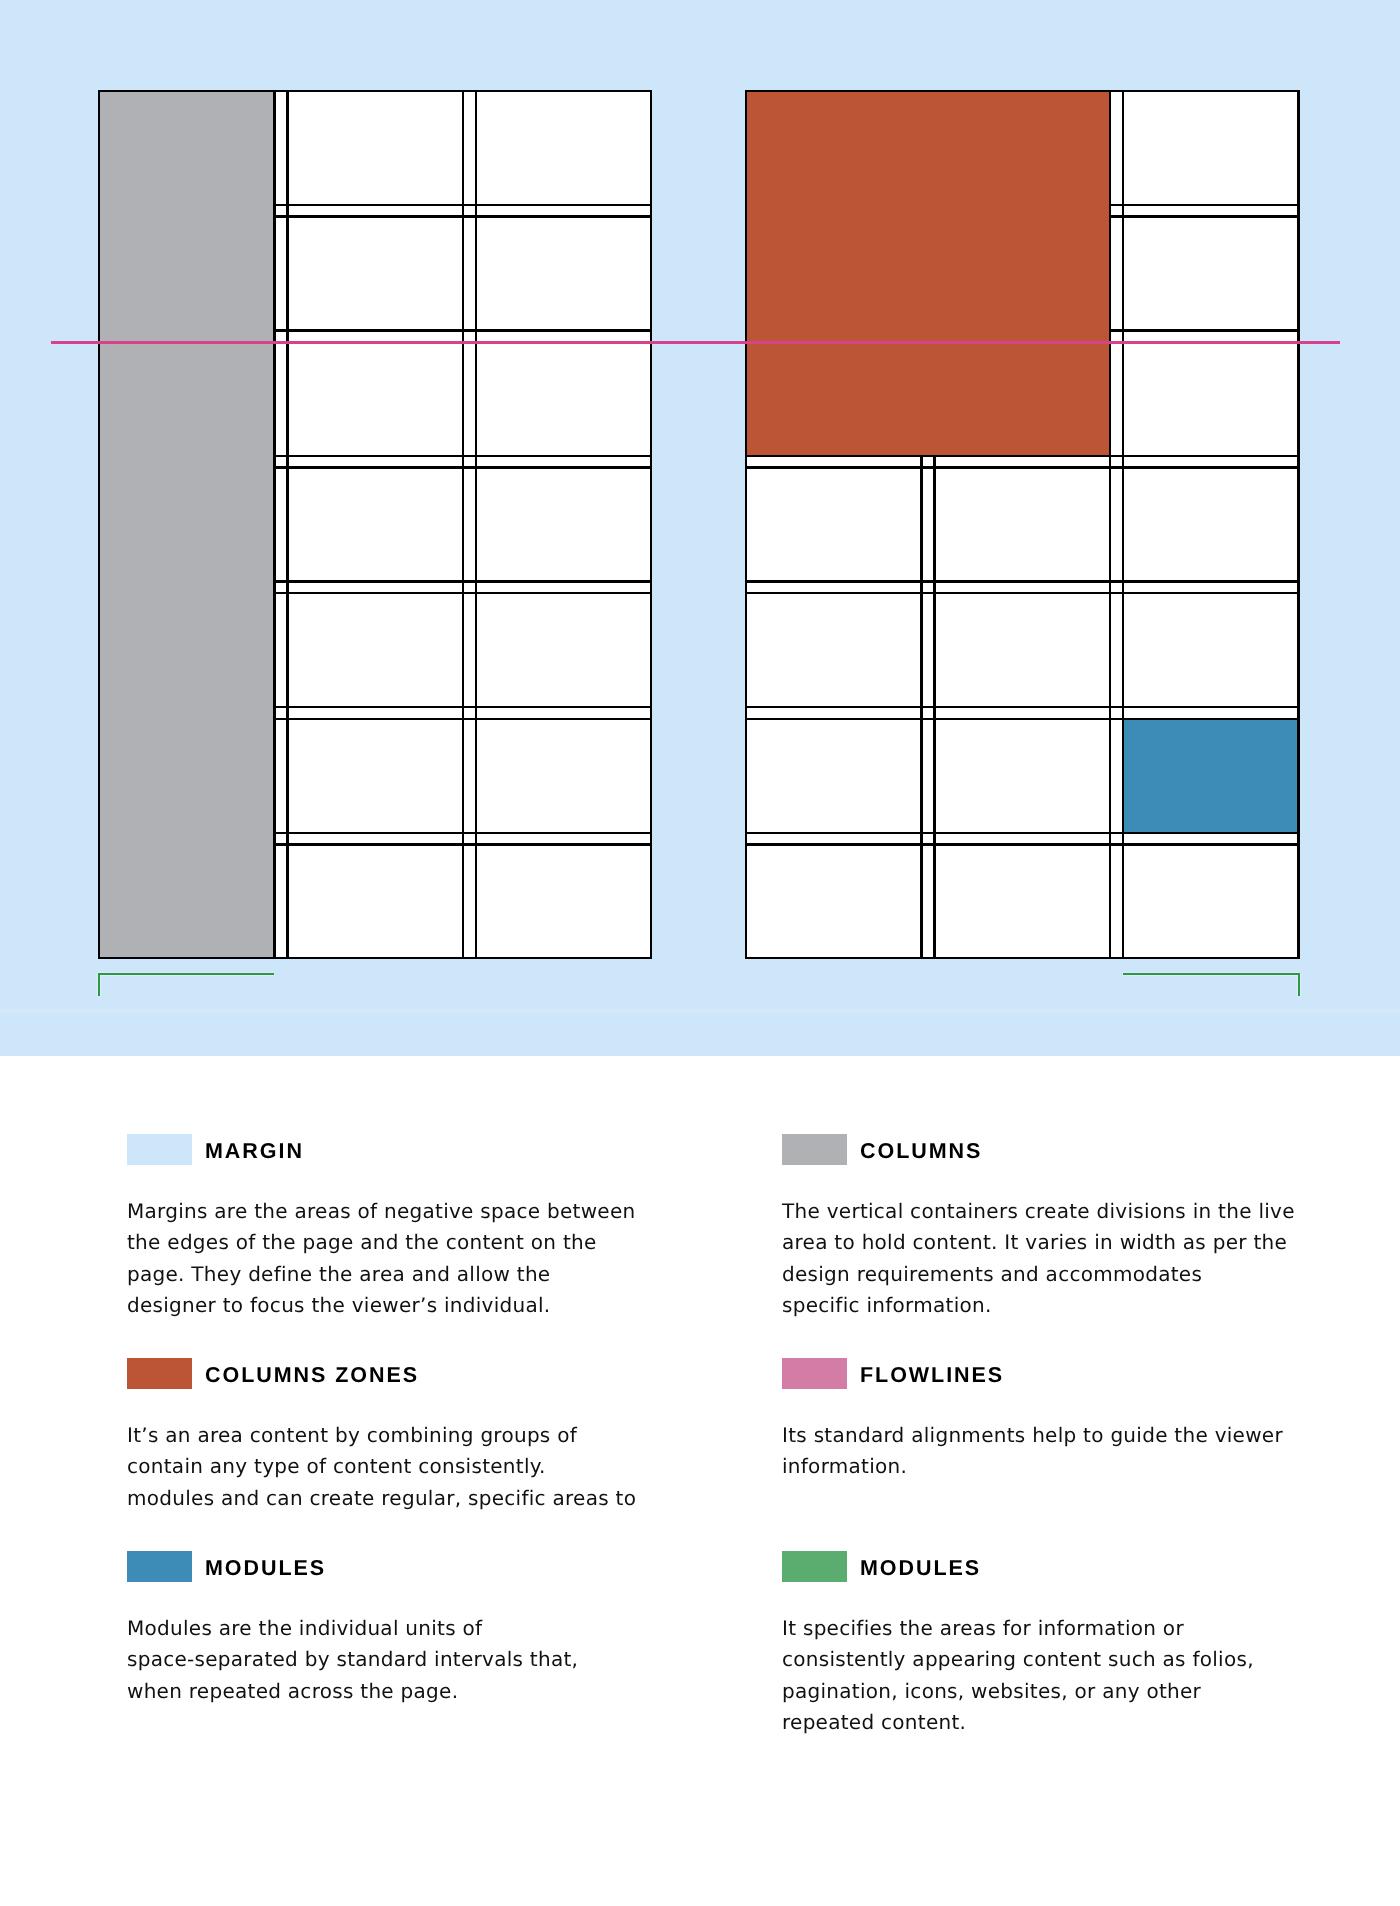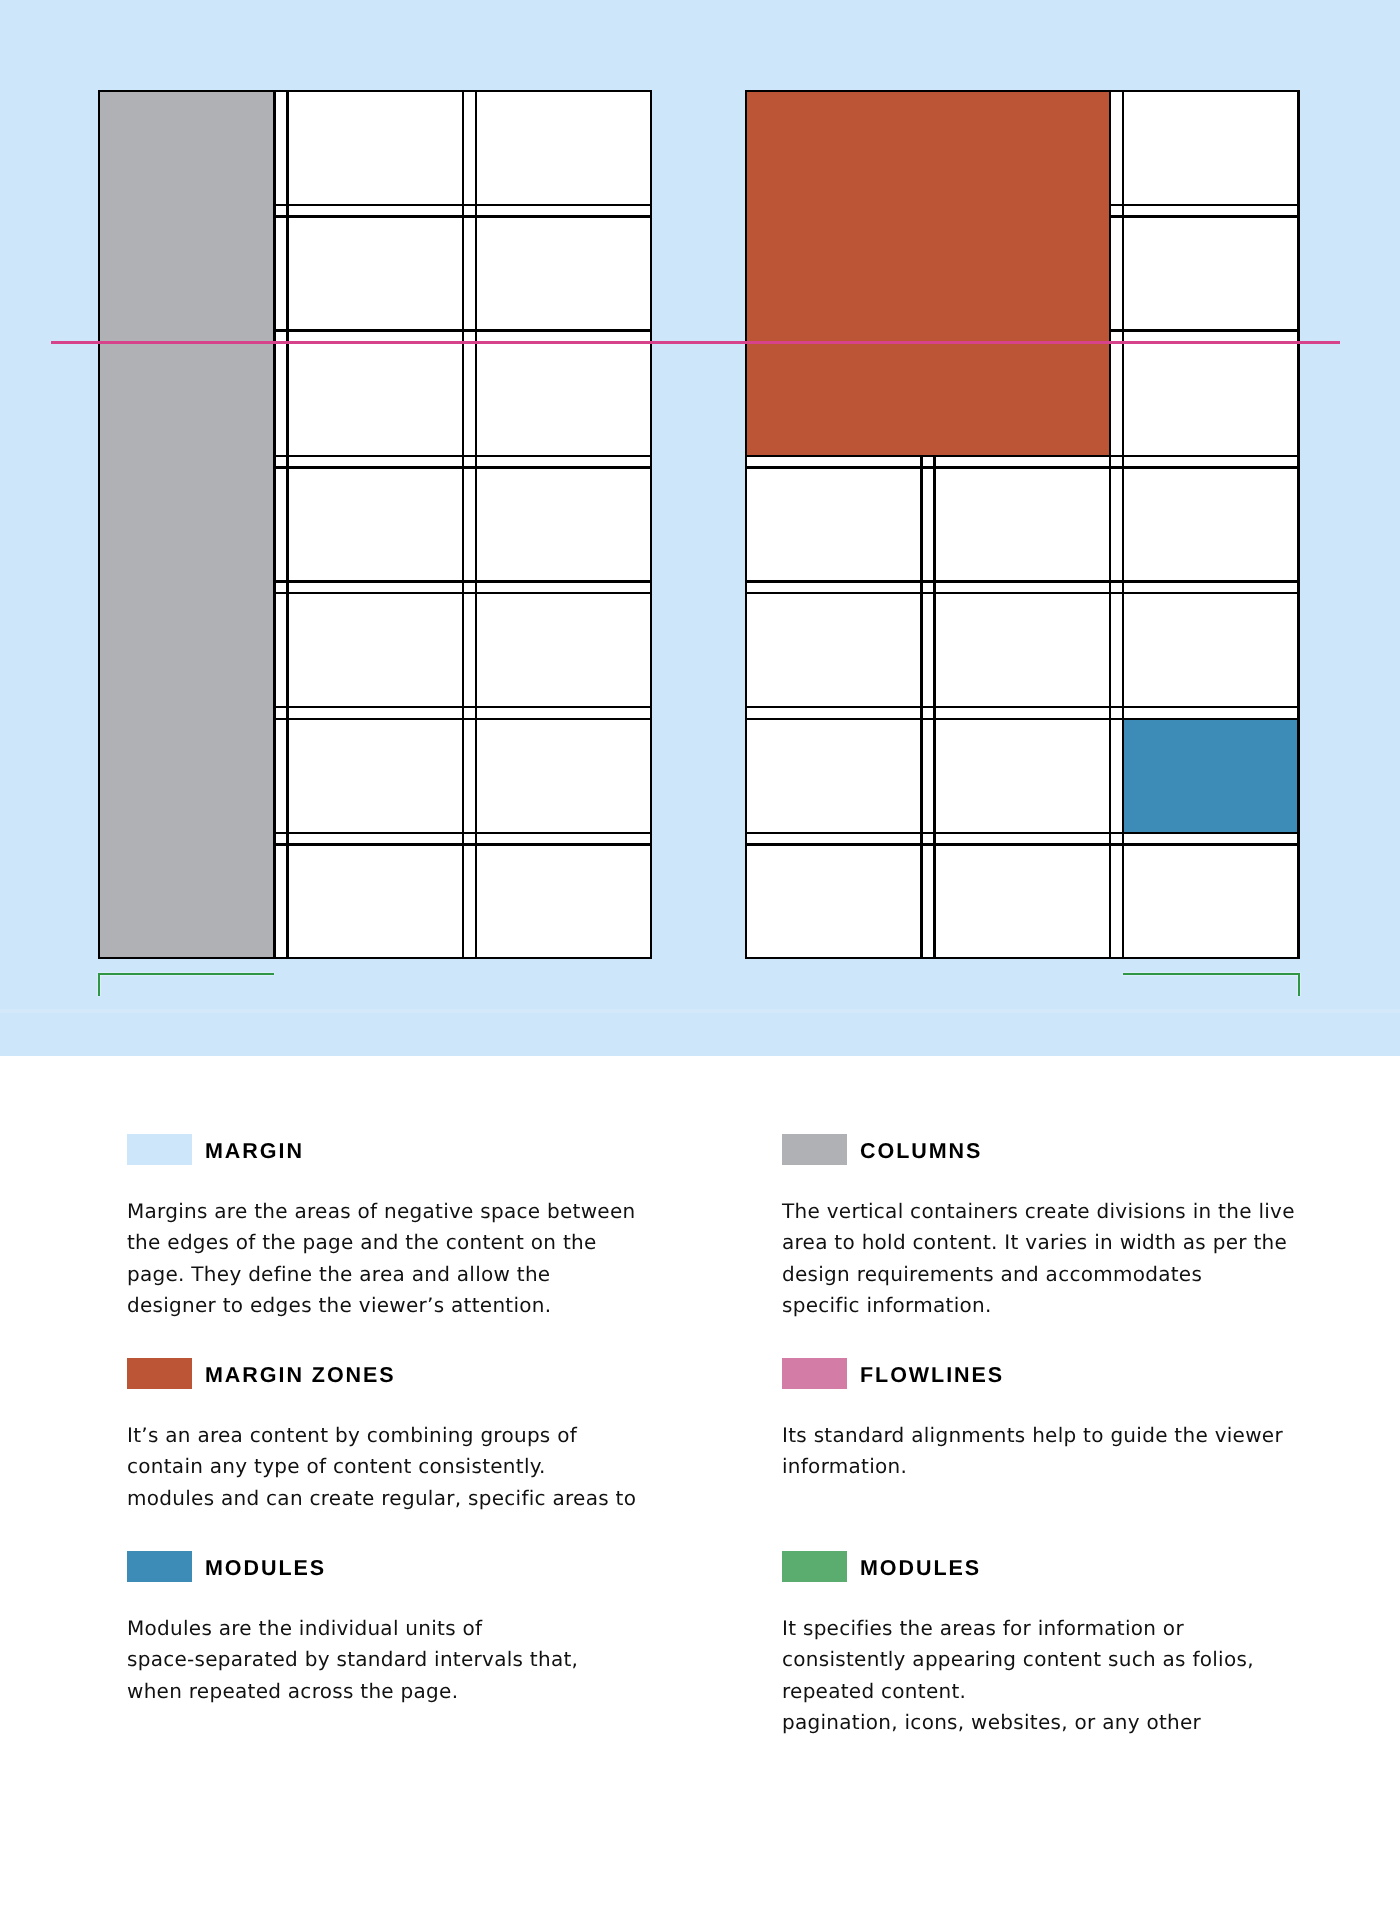--- a/index.html
+++ b/index.html
@@ -124,36 +124,36 @@
   <div class="marker-bracket" style="left:1123px;top:973.2px;width:176.7px;height:22.8px;border-top:2.5px solid #2e9645;border-right:2.5px solid #2e9645"></div>
 </div>
 <div class="legend">
   <div class="legend-item" style="left:126.8px;top:73.6px">
     <div class="legend-swatch" style="background:#cde6fa"></div>
     <div class="legend-title">MARGIN</div>
     <div class="legend-body">
       <div>Margins are the areas of negative space between</div>
       <div>the edges of the page and the content on the</div>
       <div>page. They define the area and allow the</div>
-      <div>designer to edges the viewer’s attention.</div>
+      <div>designer to focus the viewer’s individual.</div>
     </div>
   </div>
   <div class="legend-item" style="left:781.7px;top:73.6px">
     <div class="legend-swatch" style="background:#b0b1b4"></div>
     <div class="legend-title">COLUMNS</div>
     <div class="legend-body">
       <div>The vertical containers create divisions in the live</div>
       <div>area to hold content. It varies in width as per the</div>
       <div>design requirements and accommodates</div>
       <div>specific information.</div>
     </div>
   </div>
   <div class="legend-item" style="left:126.8px;top:297.9px">
     <div class="legend-swatch" style="background:#bc5436"></div>
-    <div class="legend-title">MARGIN ZONES</div>
+    <div class="legend-title">COLUMNS ZONES</div>
     <div class="legend-body">
       <div>It’s an area content by combining groups of</div>
       <div>contain any type of content consistently.</div>
       <div>modules and can create regular, specific areas to</div>
     </div>
   </div>
   <div class="legend-item" style="left:781.7px;top:297.9px">
     <div class="legend-swatch" style="background:#d37ca6"></div>
     <div class="legend-title">FLOWLINES</div>
     <div class="legend-body">
@@ -169,17 +169,17 @@
       <div>space-separated by standard intervals that,</div>
       <div>when repeated across the page.</div>
     </div>
   </div>
   <div class="legend-item" style="left:781.7px;top:490.8px">
     <div class="legend-swatch" style="background:#5aad6e"></div>
     <div class="legend-title">MODULES</div>
     <div class="legend-body">
       <div>It specifies the areas for information or</div>
       <div>consistently appearing content such as folios,</div>
+      <div>pagination, icons, websites, or any other</div>
       <div>repeated content.</div>
-      <div>pagination, icons, websites, or any other</div>
     </div>
   </div>
 </div>
 
 </body></html>

